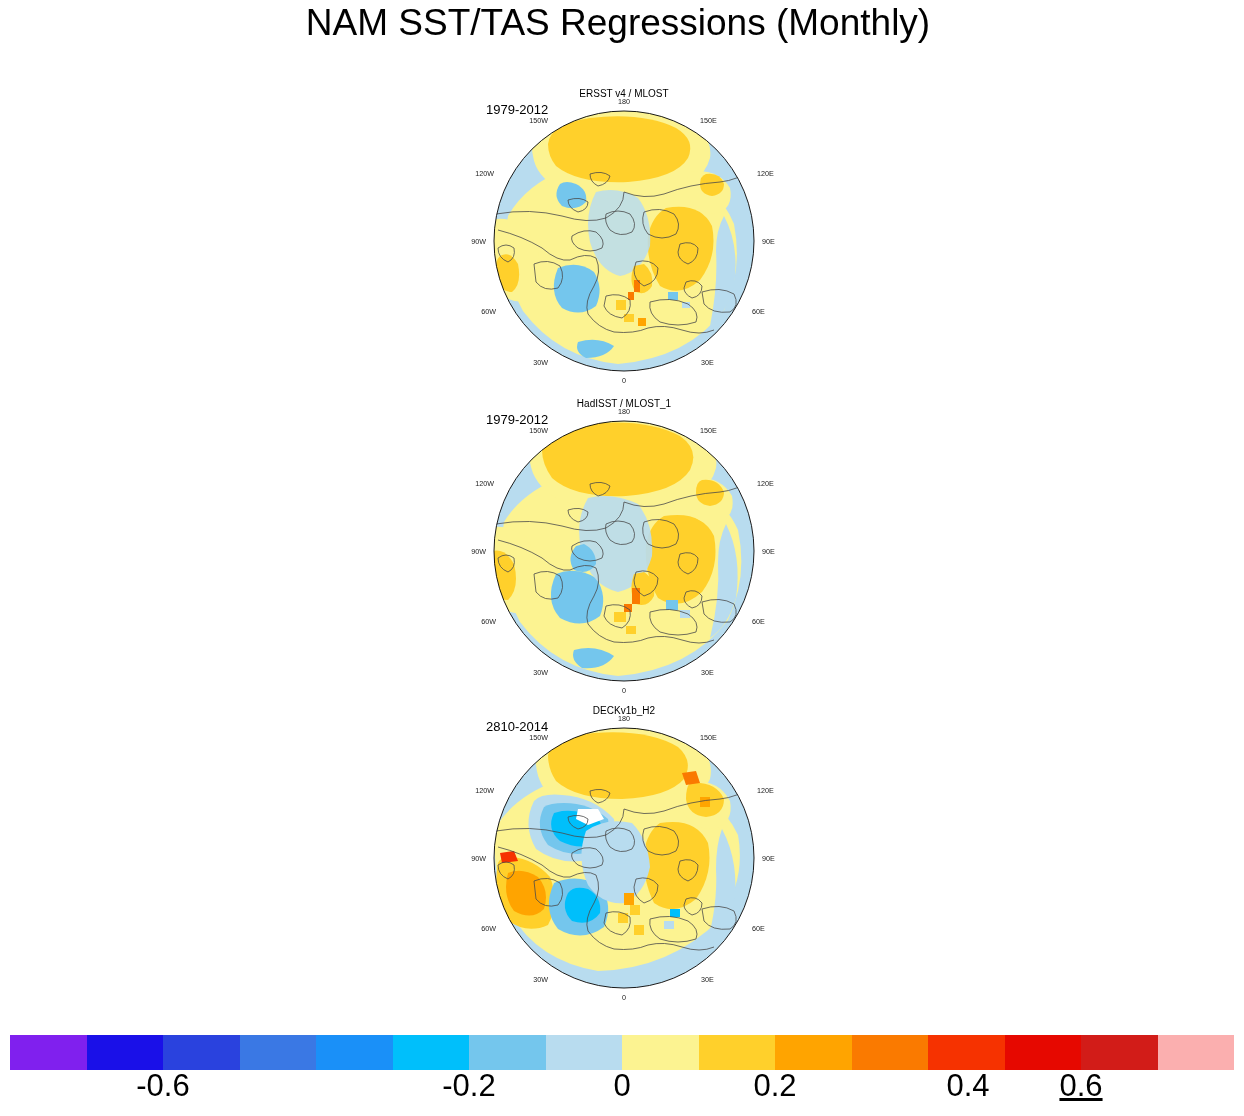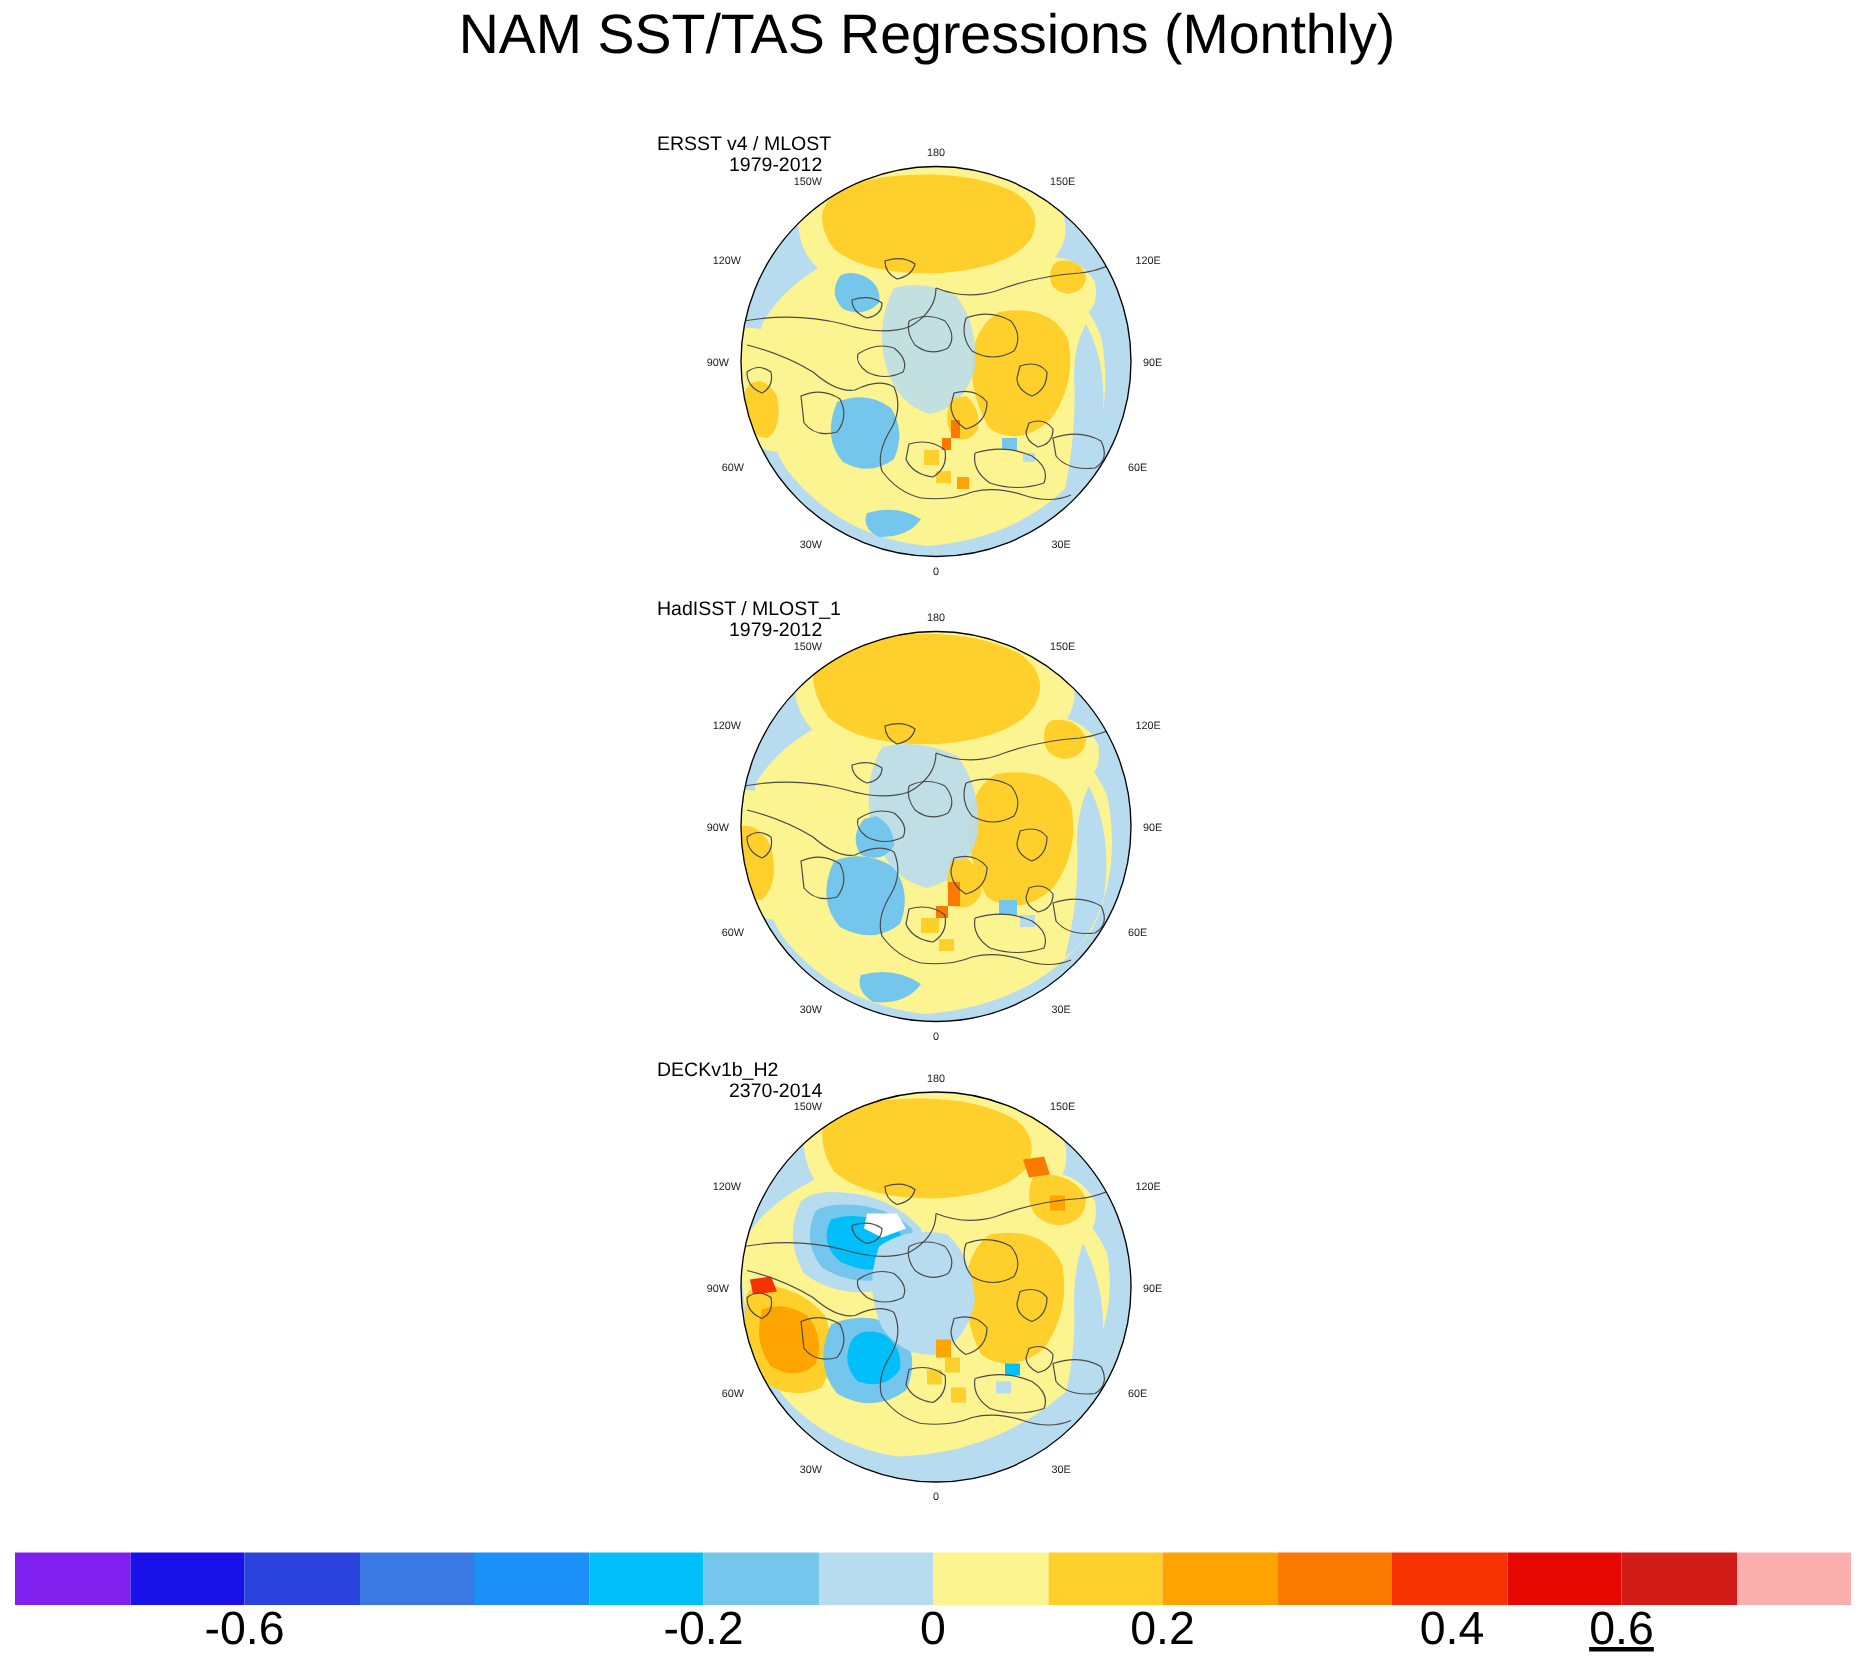--- a/index.html
+++ b/index.html
@@ -7,22 +7,22 @@
   #fig{position:relative;width:1244px;height:1116px;}
 
   .fig-title{
     position:absolute;left:0;top:2px;width:1236px;text-align:center;
     font-size:37px;font-weight:400;letter-spacing:0px;color:#000;
     font-family:"Liberation Sans",sans-serif;
   }
 
   .panel{position:absolute;left:438px;width:372px;}
   .panel-title{
-    position:absolute;left:0;top:0;width:372px;
-    font-size:13px;color:#000;font-family:"Liberation Sans",sans-serif;
+    position:absolute;left:0;top:0;width:372px;text-align:center;
+    font-size:10px;color:#000;font-family:"Liberation Sans",sans-serif;
   }
   .panel-period{
     position:absolute;left:48px;top:14px;
     font-size:13px;color:#000;font-family:Liberation Sans, sans-serif;
   }
   .map-wrap{position:absolute;left:0;top:8px;width:372px;height:290px;}
   .map-svg{display:block;width:372px;height:290px;}
 
   .lonlab{font-size:7.2px;fill:#1a1a1a;font-family:"Liberation Sans",sans-serif;}
 
@@ -205,21 +205,21 @@
           <text x="48" y="148" text-anchor="end">90W</text>
           <text x="56" y="80" text-anchor="end">120W</text>
           <text x="110" y="27" text-anchor="end">150W</text>
         </g>
       </svg>
     </div>
   </div>
 
   <div class="panel" style="top:705px">
     <div class="panel-title">DECKv1b_H2</div>
-    <div class="panel-period">2370-2014</div>
+    <div class="panel-period">2810-2014</div>
     <div class="map-wrap">
       <svg class="map-svg" viewBox="0 0 372 290">
         <defs>
           <clipPath id="clip3">
               <circle cx="186" cy="145" r="130"></circle>
             </clipPath>
         </defs>
         <g clip-path="url(#clip3)">
           <circle cx="186" cy="145" r="130" fill="#b8dcef"></circle>
           <path d="M58 114 Q52 158 72 200 Q100 248 160 258 Q232 256 282 206 Q308 166 300 122

